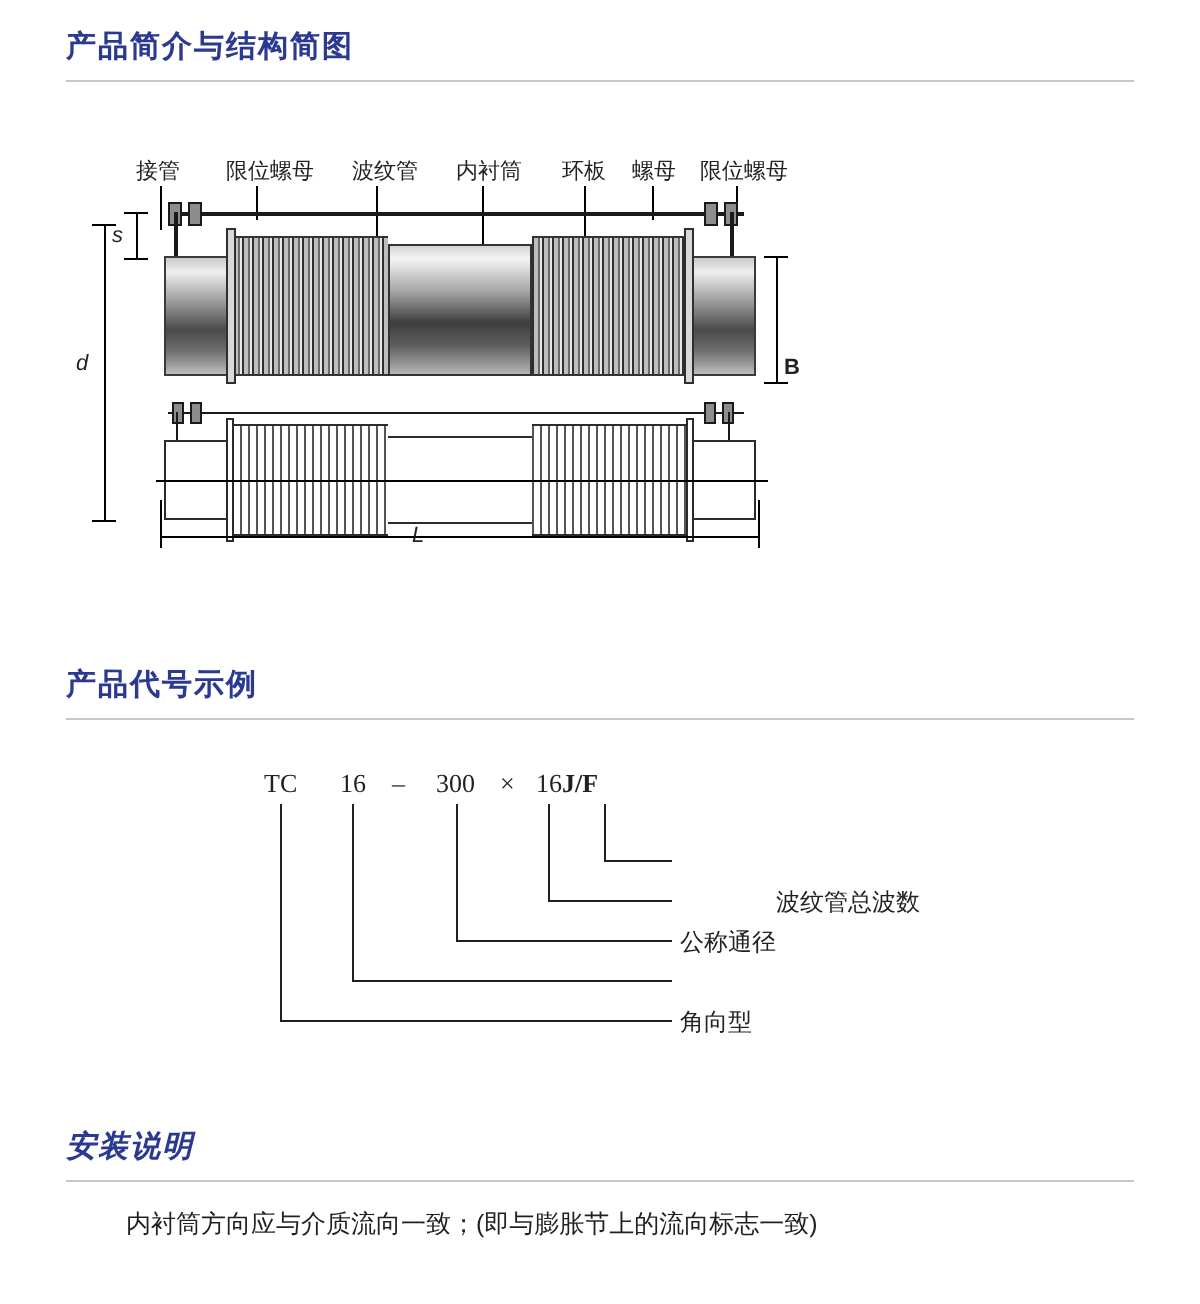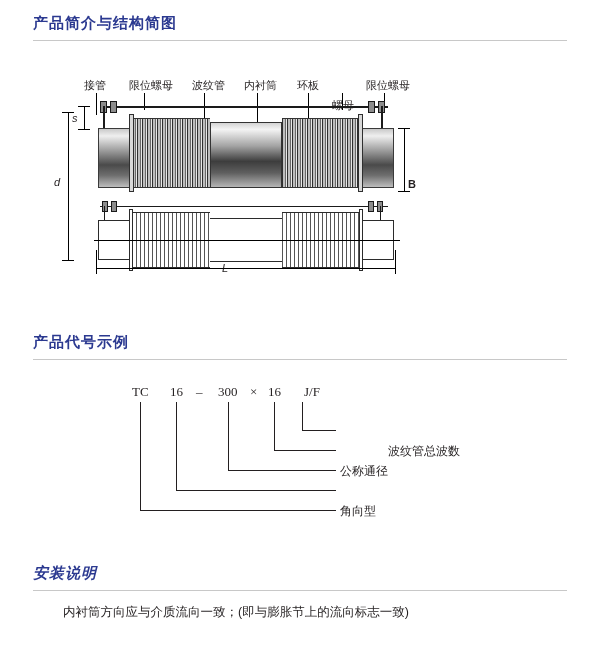--- a/index.html
+++ b/index.html
@@ -24,21 +24,21 @@
   }
   .underline {
     position: absolute;
     height: 1px;
     background: #c8c8c8;
   }
 
   
   #diagram-area {
     position: absolute;
-    left: 16px;
+    left: 0;
     top: 60px;
     width: 572px;
     height: 240px;
   }
   .callout-label {
     position: absolute;
     font-size: 11px;
     white-space: nowrap;
     color: #231f20;
   }
@@ -187,21 +187,21 @@
 <div class="section-title" style="left:33px; top:14px;">产品简介与结构简图</div>
 <div class="underline" style="left:33px; top:40px; width:534px;"></div>
 
 <div id="diagram-area">
 
   <div class="callout-label" style="left:68px; top:18px;">接管</div>
   <div class="callout-label" style="left:113px; top:18px;">限位螺母</div>
   <div class="callout-label" style="left:176px; top:18px;">波纹管</div>
   <div class="callout-label" style="left:228px; top:18px;">内衬筒</div>
   <div class="callout-label" style="left:281px; top:18px;">环板</div>
-  <div class="callout-label" style="left:316px; top:18px;margin-top:20px;">螺母</div>
+  <div class="callout-label" style="left:316px; top:18px;">螺母</div>
   <div class="callout-label" style="left:350px; top:18px;">限位螺母</div>
 
   <div class="lead" style="left:80px;  top:33px; height:22px;"></div>
   <div class="lead" style="left:128px; top:33px; height:17px;"></div>
   <div class="lead" style="left:188px; top:33px; height:26px;"></div>
   <div class="lead" style="left:241px; top:33px; height:45px;"></div>
   <div class="lead" style="left:292px; top:33px; height:26px;"></div>
   <div class="lead" style="left:326px; top:33px; height:17px;"></div>
   <div class="lead" style="left:368px; top:33px; height:17px;"></div>
 
@@ -275,21 +275,21 @@
 <div class="underline" style="left:33px; top:359px; width:534px;"></div>
 
 <div id="code-area">
 
   <div class="code-token" style="left:132px; top:24px;">TC</div>
   <div class="code-token" style="left:170px; top:24px;">16</div>
   <div class="code-token" style="left:196px; top:24px;">–</div>
   <div class="code-token" style="left:218px; top:24px;">300</div>
   <div class="code-token" style="left:250px; top:24px;">×</div>
   <div class="code-token" style="left:268px; top:24px;">16</div>
-  <div class="code-token" style="left:304px; top:24px;">J/F</div>
+  <div class="code-token" style="left:281px; top:24px;font-weight:bold;">J/F</div>
 
   <div class="vline" style="left:302px; top:42px; height:28px;"></div>
   <div class="hline" style="left:302px; top:70px; width:34px;"></div>
 
   <div class="vline" style="left:274px; top:42px; height:48px;"></div>
   <div class="hline" style="left:274px; top:90px; width:62px;"></div>
   <div class="code-desc" style="left:340px; top:83px;margin-left:48px;">波纹管总波数</div>
 
   <div class="vline" style="left:228px; top:42px; height:68px;"></div>
   <div class="hline" style="left:228px; top:110px; width:108px;"></div>

